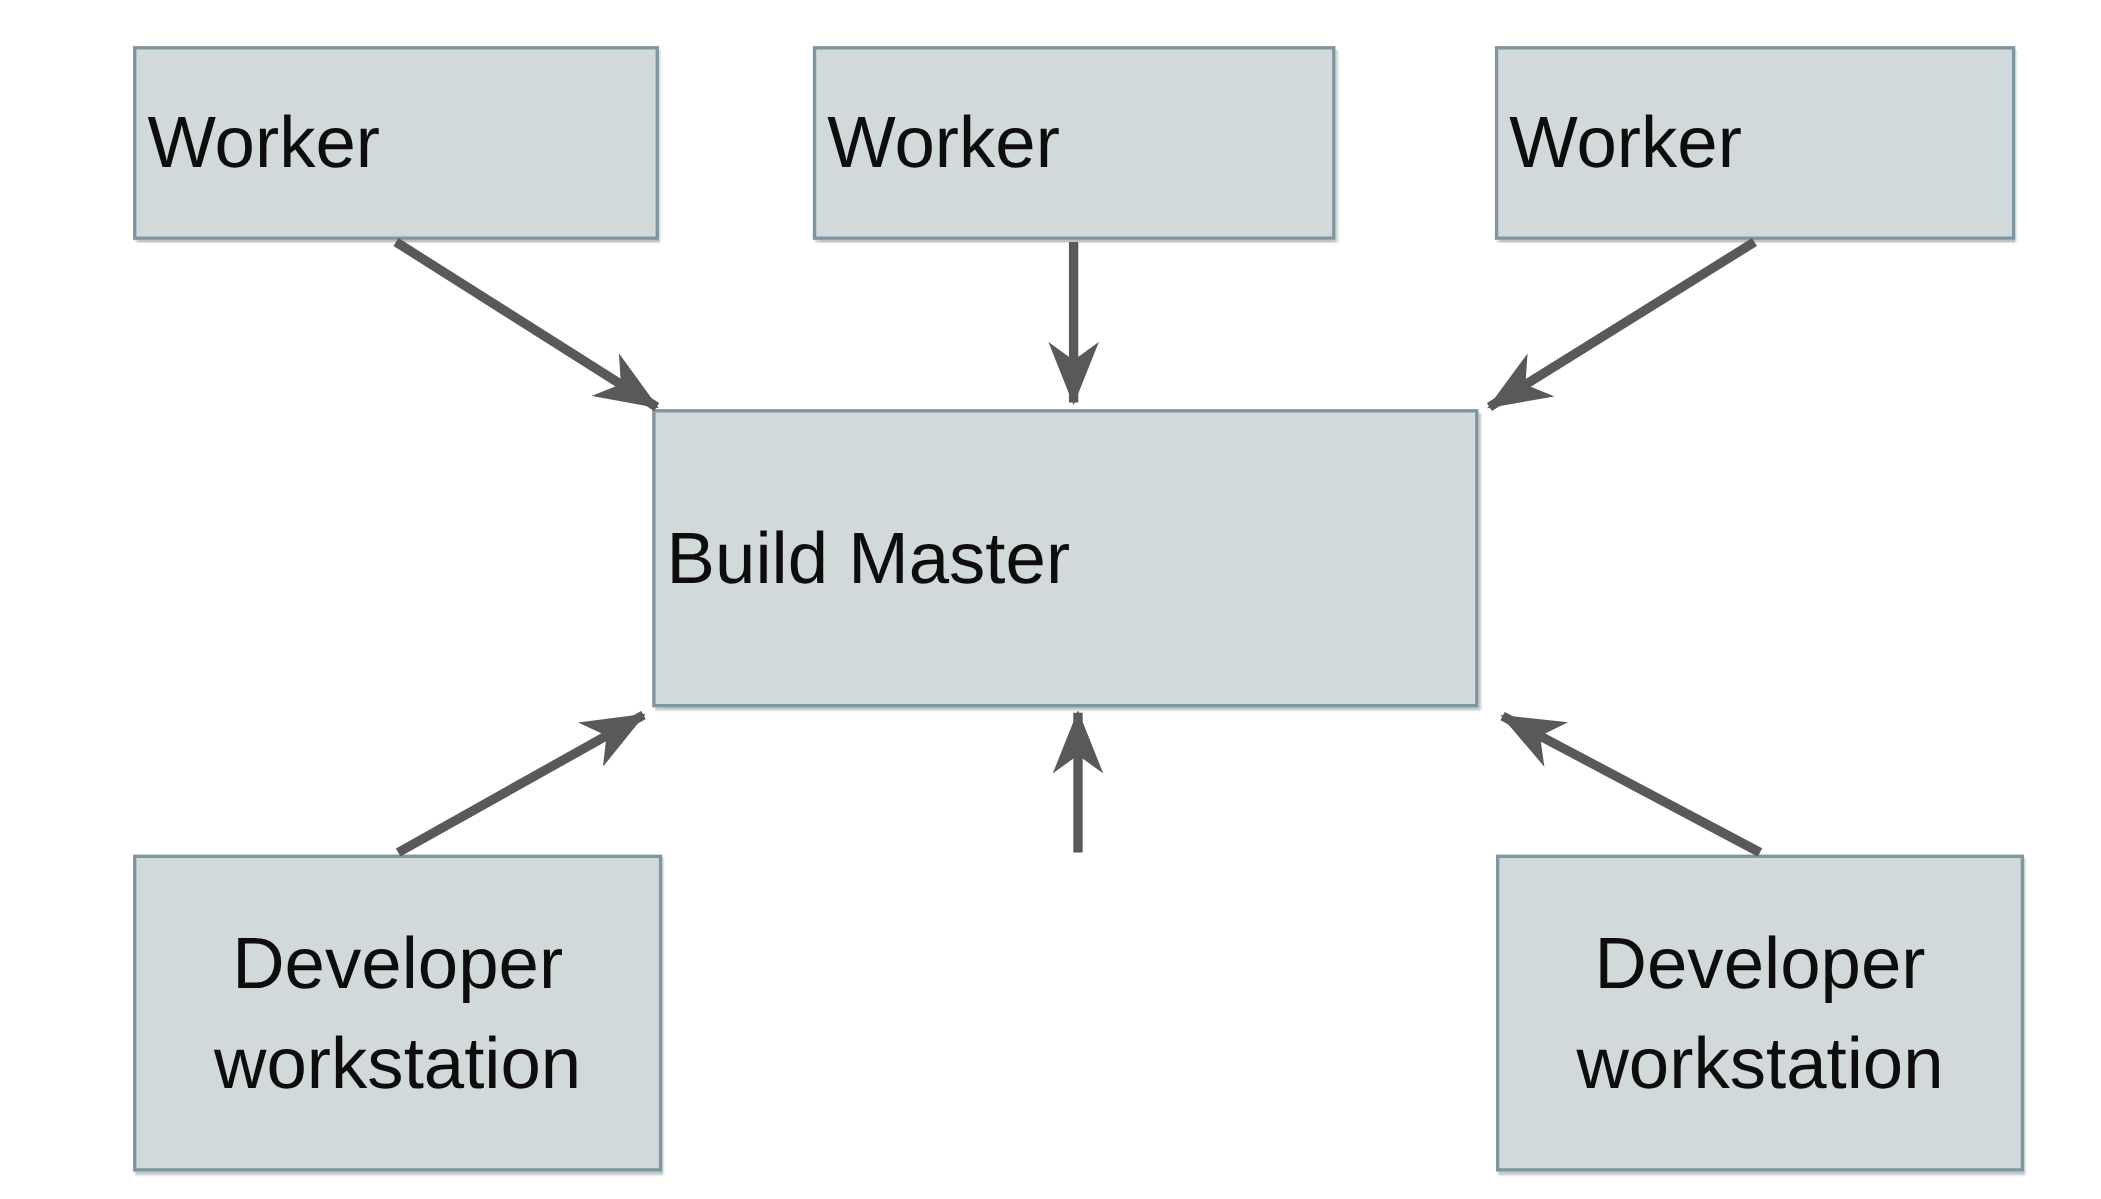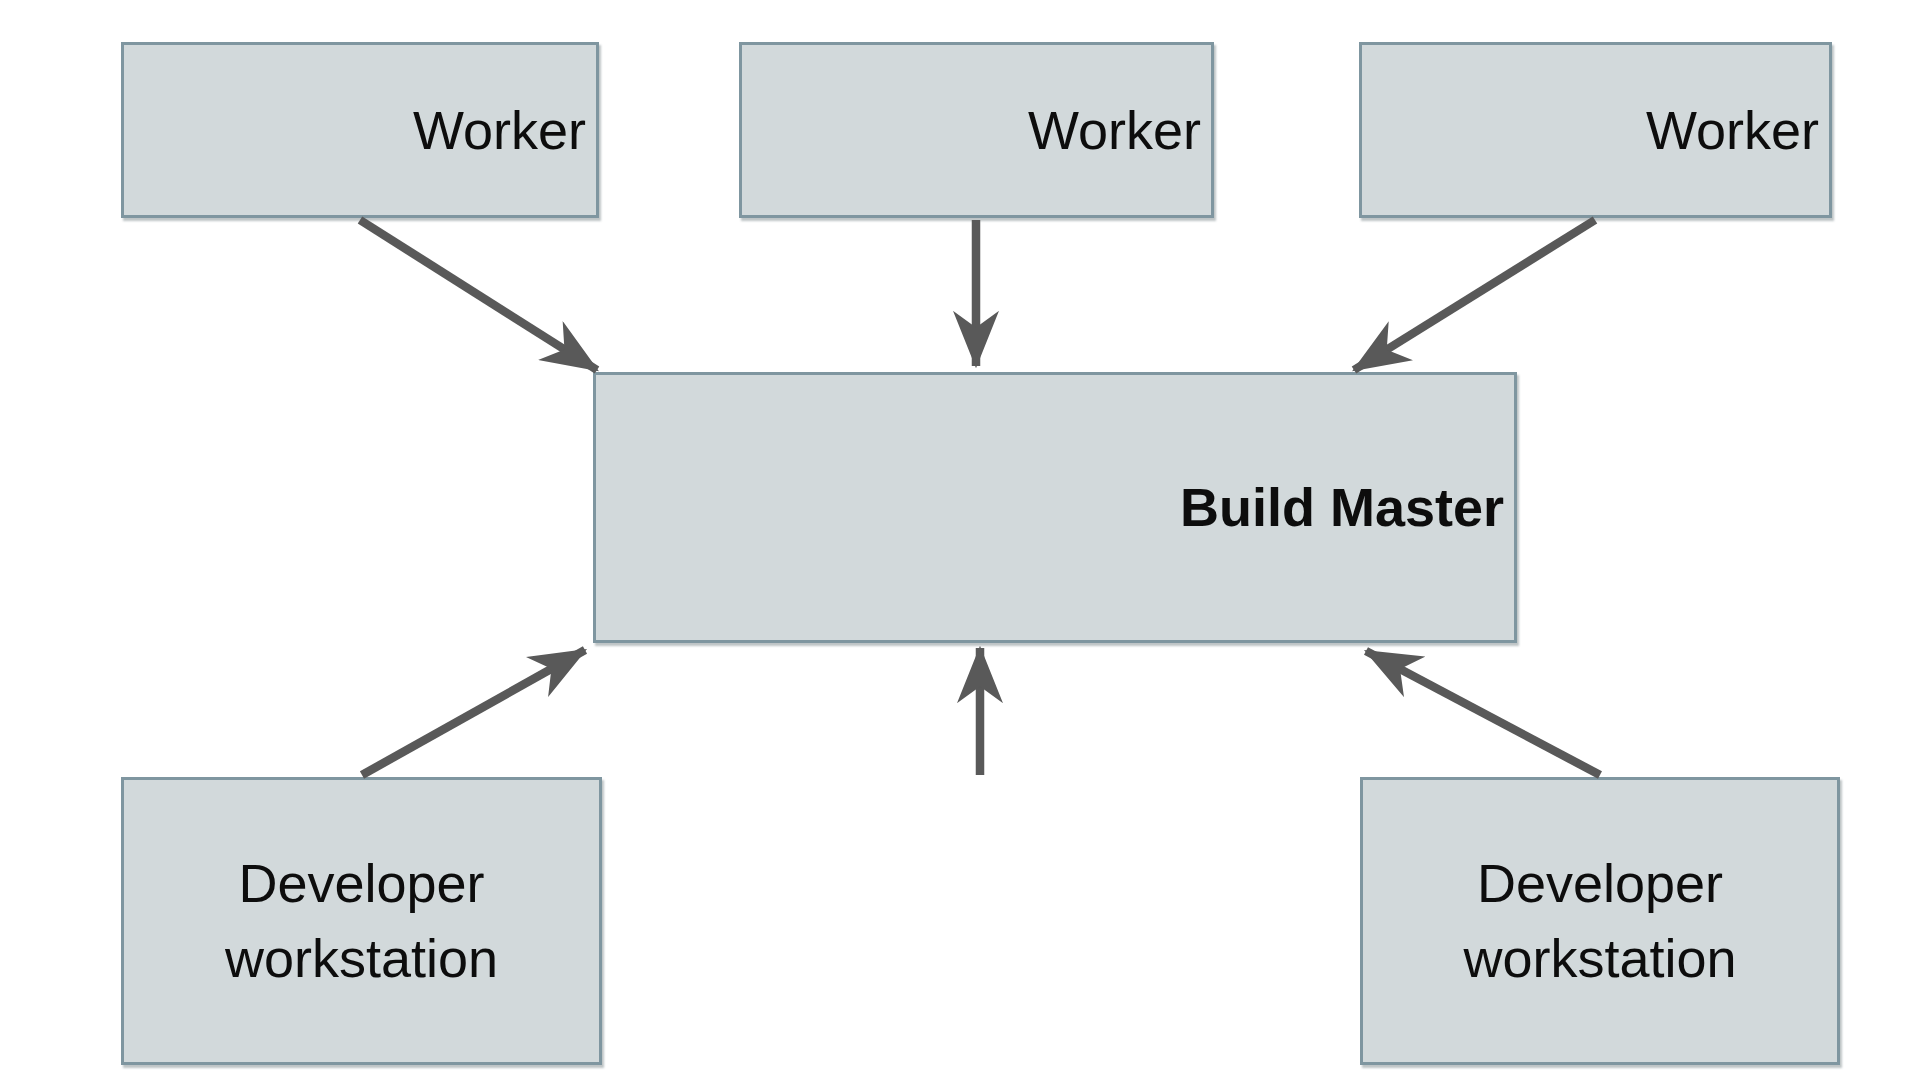--- a/index.html
+++ b/index.html
@@ -16,37 +16,37 @@
     overflow: hidden;
   }
   .node {
     position: absolute;
     box-sizing: border-box;
     background: var(--box-fill, #d2d9db);
     border: 3px solid var(--box-border, #7f96a0);
     box-shadow: 2px 3px 2px rgba(70, 85, 92, 0.35);
     display: flex;
     align-items: center;
-    justify-content: flex-end;
+    justify-content: flex-start;
     text-align: center;
     color: var(--text, #0d0d0d);
-    font-size: 54px;
+    font-size: 66px;
     line-height: 1.38;
     letter-spacing: 0px;
   }
   .node .label {
     display: block;
     padding: 0 10px;
   }
   
   #worker-1 { left: 121px; top: 42px;  width: 478px; height: 176px; }
   #worker-2 { left: 739px; top: 42px;  width: 475px; height: 176px; }
   #worker-3 { left: 1359px; top: 42px; width: 473px; height: 176px; }
   
-  #build-master { left: 593px; top: 372px; width: 924px; height: 271px; font-weight: bold; }
+  #build-master { left: 593px; top: 372px; width: 751px; height: 271px; }
   
   #dev-1     { left: 121px;  top: 777px; width: 481px; height: 288px; }
   #ci-server { left: 740px;  top: 777px; width: 481px; height: 288px; }
   #dev-2     { left: 1360px; top: 777px; width: 480px; height: 288px; }
 
   #arrow-layer {
     position: absolute;
     left: 0; top: 0;
     width: 1910px;
     height: 1090px;

